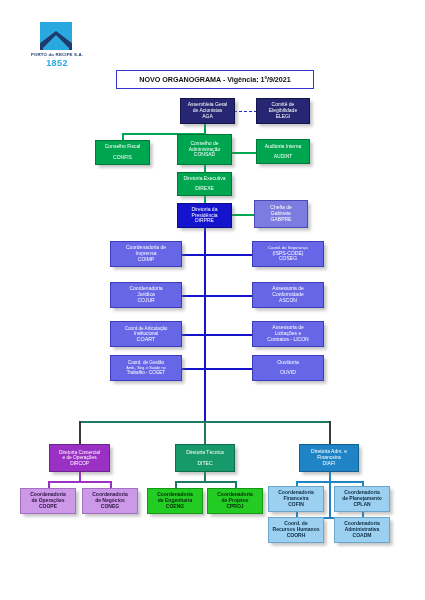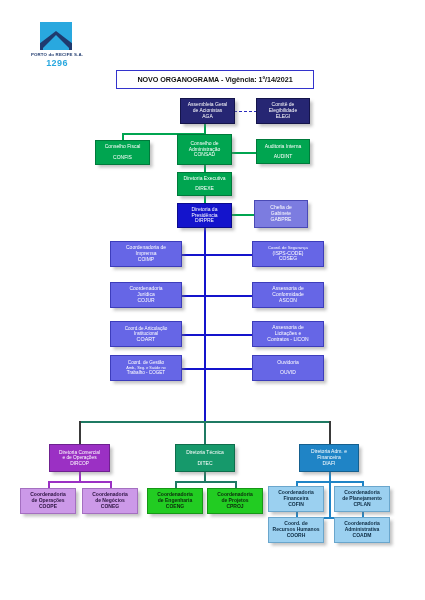--- a/index.html
+++ b/index.html
@@ -87,24 +87,24 @@
 <body>
 
 <div id="chart">
 
   <div id="logo">
     <div class="mark">
       <div class="peak"></div>
         <div class="peak2"></div>
     </div>
     <div class="name">PORTO do RECIFE S.A.</div>
-    <div class="num">1296</div>
-  </div>
-
-  <div id="title">NOVO ORGANOGRAMA - Vigência: 1º/14/2021</div>
+    <div class="num">1852</div>
+  </div>
+
+  <div id="title">NOVO ORGANOGRAMA - Vigência: 1º/9/2021</div>
 
   <div class="dash" style="left:234px;top:111px;width:23px;"></div>
 
   <div class="ln v c-green" style="left:204.2px;top:124px;height:10px;"></div>
 
   <div class="ln h c-green" style="left:122px;top:133px;width:83px;"></div>
   <div class="ln v c-green" style="left:122px;top:133px;height:7px;"></div>
 
   <div class="ln h c-green" style="left:232px;top:152px;width:24px;"></div>
 

